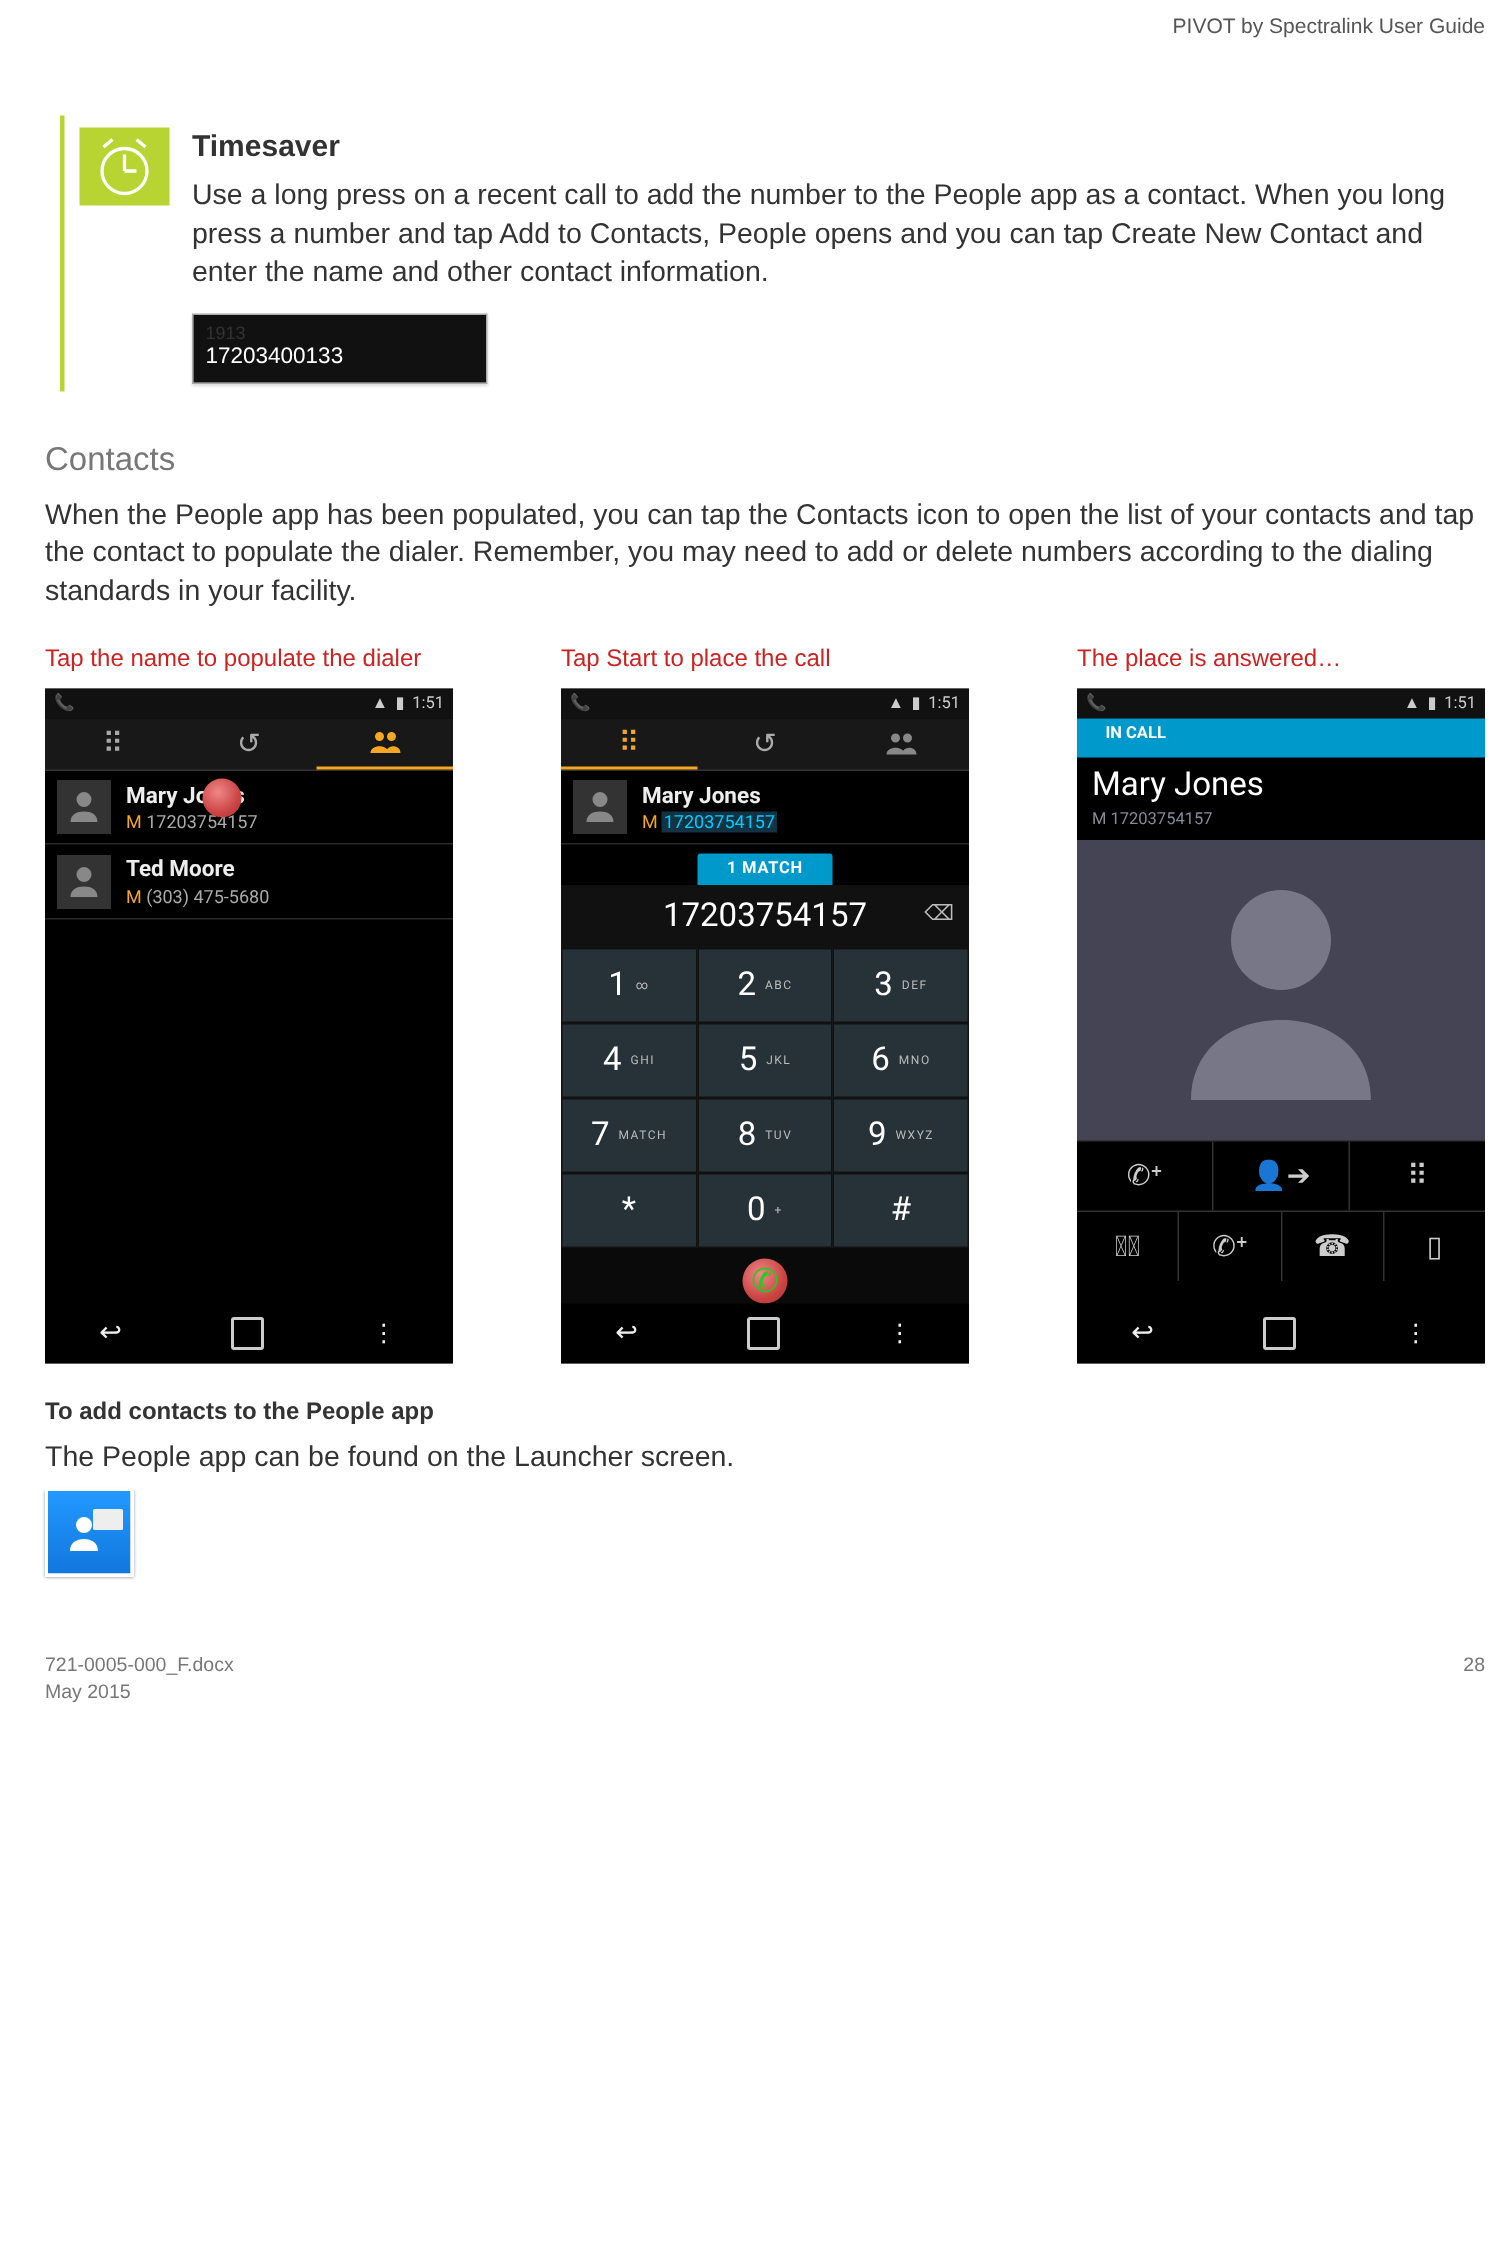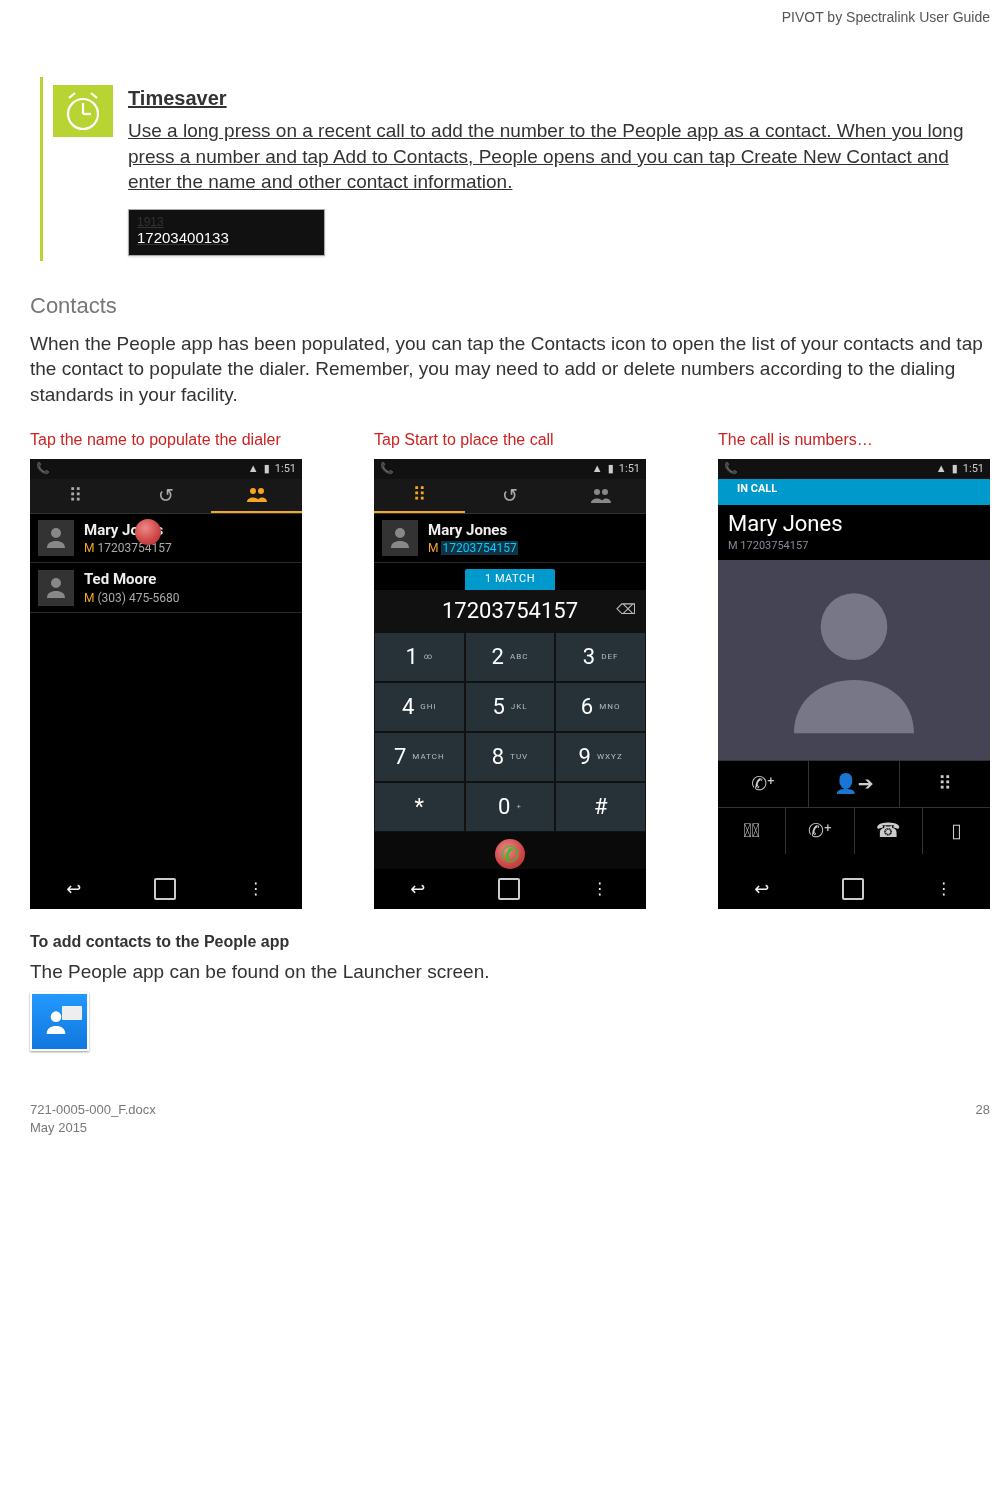--- a/index.html
+++ b/index.html
@@ -24,21 +24,21 @@
     display: flex;
   }
   .callout-icon {
     width: 60px; height: 52px;
     background: #b7d432;
     margin: 8px 15px 0 10px;
     flex: none;
     position: relative;
   }
   .clock-svg { stroke:#fff; fill:none; stroke-width:2.2; }
-  .callout-body { flex: 1; text-decoration: underline; }
+  .callout-body { flex: 1; }
   .callout-title { font-weight: bold; margin: 8px 0 6px 0; font-size:20px;}
   .popup-shot {
     border: 1px solid #aaa;
     width: 195px;
     margin-top: 14px;
     font-size: 14px;
     background:#fff;
     box-shadow: 0 1px 2px rgba(0,0,0,0.15);
   }
   .popup-top {
@@ -101,20 +101,21 @@
   .cnum .hl { color:#0cf; background:#134; padding:0 1px;}
   .red-tap {
     position:absolute; width:26px; height:26px; border-radius:50%;
     background: radial-gradient(circle at 40% 35%,#e88,#c44 60%,#a33);
     left:105px; top:5px;
   }
   .match-banner {
     background:#09c; color:#fff; font-size:11px; text-align:center;
     width:90px; margin:6px auto 0 auto; padding:3px 0; border-radius:2px 2px 0 0;
     letter-spacing:0.5px;
+    font-weight:bold;
   }
   .typed-number {
     background:#111; text-align:center; font-size:22px; color:#fff;
     padding:6px 0; position:relative;
   }
   .backsp {
     position:absolute; right:10px; top:10px; font-size:14px; color:#bbb;
   }
   .keypad { display:grid; grid-template-columns:repeat(3,1fr); }
   .key {
@@ -338,21 +339,21 @@
       </div>
       <div class="navbar">
         <span>↩</span>
         <span class="home"></span>
         <span class="dots">⋮</span>
       </div>
     </div>
   </div>
 
   <div class="col">
-    <div class="red-cap">The call is numbers…</div>
+    <div class="red-cap">The place is answered…</div>
     <div class="phone">
       <div class="statusbar">
         <span>📞</span>
         <span class="right">
           <span>▲</span>
           <span>▮</span>
           <span>1:51</span>
         </span>
       </div>
       <div class="incall-bar">IN CALL</div>

